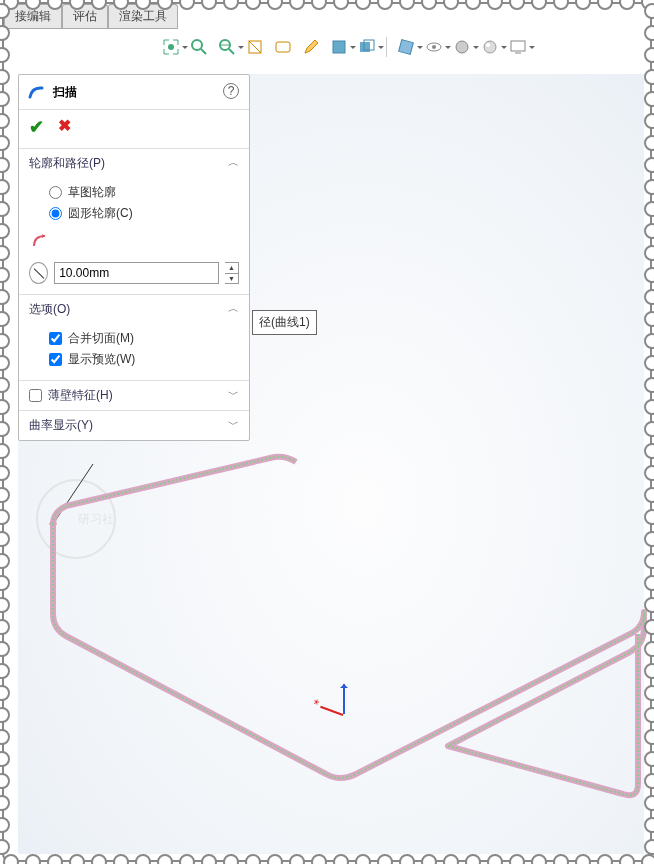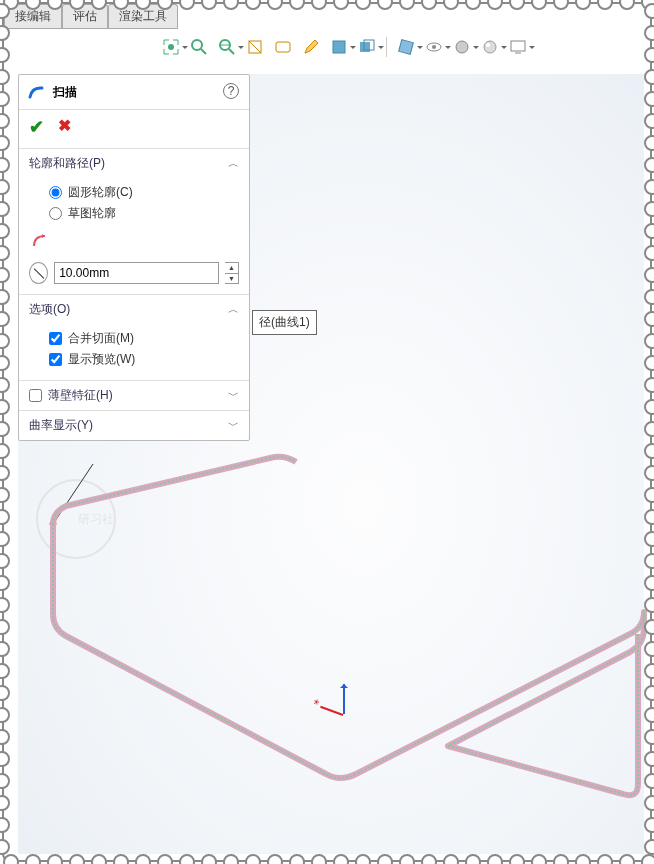--- a/index.html
+++ b/index.html
@@ -23,21 +23,21 @@
 .pm-header .pin::before{content:"";width:6px;height:6px;border:1px solid #555;border-radius:50%}
 
 .pm-title { padding: 8px 8px; display: flex; align-items: center; gap: 8px; border-bottom: 1px solid #ddd; position: relative; }
 .pm-title .sweep-ico { width: 18px; height: 18px; color: #1a6dd6; }
 .pm-title .help { position: absolute; right: 10px; top: 8px; width: 16px; height: 16px; border: 1px solid #777; border-radius: 50%; display: flex; align-items: center; justify-content: center; color: #555; }
 .pm-confirm { padding: 6px 10px 10px; display: flex; gap: 14px; border-bottom: 1px solid #ddd; }
 .pm-confirm .ok { color: #1a8f1a; font-size: 18px; font-weight: bold; }
 .pm-confirm .cancel { color: #d22; font-size: 16px; font-weight: bold; }
 
 .section { border-bottom: 1px solid #ddd; }
-.sec-head { padding: 6px 10px; color: #335; display: flex; justify-content: space-between; align-items: center; }
+.sec-head { padding: 6px 10px; color: #335; display: flex; justify-content: space-between; align-items: flex-start; }
 .sec-head .chev { color: #666; font-size: 11px; }
 .sec-body { padding: 4px 10px 10px; }
 .radio-row, .check-row { display:flex; align-items:center; gap:6px; padding:2px 0 2px 20px; color:#333; }
 .radio-row input, .check-row input { margin:0; }
 
 .path-row { display:flex; align-items:center; gap:6px; margin-top:6px; }
 .path-ico { width:22px; height:22px; display:flex; align-items:center; justify-content:center; color:#d56; }
 .path-pill { flex:1; background:#fff; border:1px solid #999; height:22px; display:flex; align-items:center; }
 .path-pill .pink { width:12px; height:100%; background:#f4bcd6; border-right:1px solid #999; }
 .path-pill .sel { flex:1; background:#3aa5ff; color:#fff; padding:0 4px; height:100%; display:flex; align-items:center; }
@@ -185,26 +185,26 @@
     <span class="cancel">✖</span>
   </div>
 
   <div class="section">
     <div class="sec-head">
       <span>轮廓和路径(P)</span>
       <span class="chev">︿</span>
     </div>
     <div class="sec-body">
       <label class="radio-row">
+          <input type="radio" name="pp" style="">
+          <span>草图轮廓</span>
+        </label>
+      <label class="radio-row">
           <input type="radio" name="pp" checked="" style="">
           <span>圆形轮廓(C)</span>
-        </label>
-      <label class="radio-row">
-          <input type="radio" name="pp" style="">
-          <span>草图轮廓</span>
         </label>
       <div class="path-row">
         <div class="path-ico">
             <svg width="18" height="18">
               <path d="M3 14 Q 3 4 14 4" stroke="#d56" stroke-width="2" fill="none"></path>
               <path d="M11 2l3 2-3 2" fill="#d56"></path>
             </svg>
           </div>
       </div>
       <div class="dim-row">

